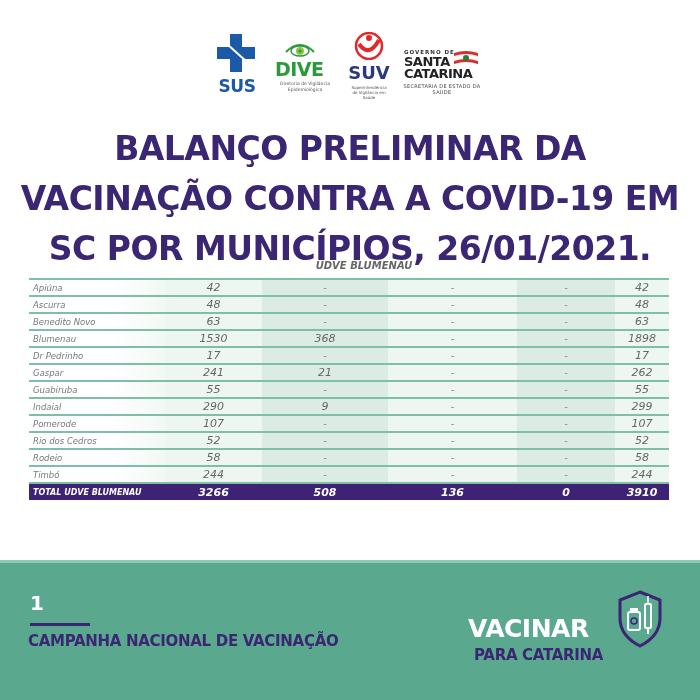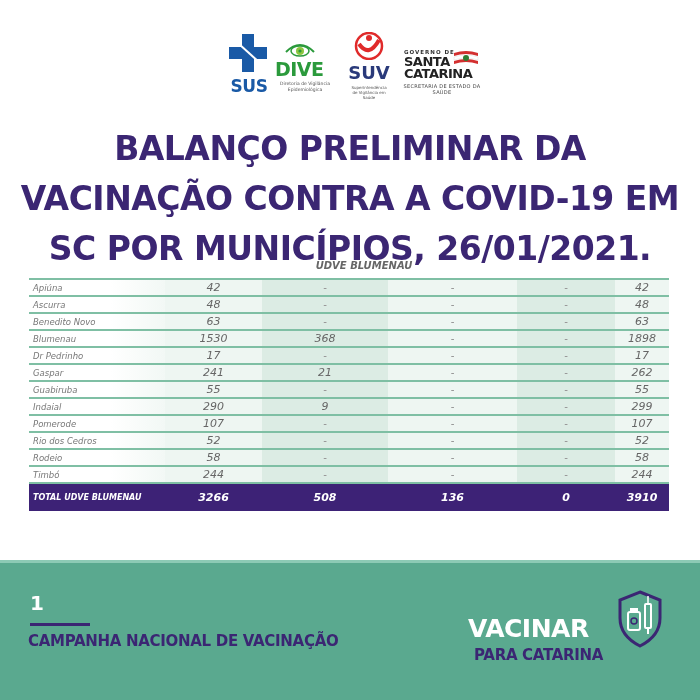--- a/index.html
+++ b/index.html
@@ -1,21 +1,21 @@
 <!DOCTYPE html>
 <html><head>
 <meta charset="utf-8">
 <style>
   * { box-sizing: border-box; margin: 0; padding: 0; }
   html, body { width: 700px; height: 700px; overflow: hidden; background: #ffffff; }
   body { font-family: "DejaVu Sans", "Liberation Sans", sans-serif; position: relative; }
 
   .logos { position: absolute; top: 32px; left: 0; width: 700px; height: 70px; }
   .logo { position: absolute; top: 0; }
-  .sus { left: 214px; width: 46px; height: 66px; margin-left: 12px; }
+  .sus { left: 214px; width: 46px; height: 66px; }
   .sus .cross { position: absolute; left: 3px; top: 2px; width: 38px; height: 38px; }
   .sus .cross .v { position: absolute; left: 13px; top: 0; width: 12px; height: 38px; background: #1a5aa6; }
   .sus .cross .h { position: absolute; left: 0; top: 13px; width: 38px; height: 12px; background: #1a5aa6; }
   .sus .cross .slash { position: absolute; left: 8px; top: 18px; width: 24px; height: 2px; background: #fff; transform: rotate(42deg); }
   .sus .label { position: absolute; left: 0; top: 44px; width: 46px; text-align: center; font-weight: bold; font-size: 17px; color: #1a5aa6; letter-spacing: -0.5px; }
 
   .dive { left: 275px; width: 60px; height: 70px; }
   .dive .eye { position: absolute; left: 10px; top: 10px; width: 30px; height: 16px; }
   .dive .label { position: absolute; left: 0; top: 26px; width: 60px; font-weight: bold; font-size: 19px; color: #2b9a3c; letter-spacing: -0.5px; }
   .dive .sub { position: absolute; left: 2px; top: 49px; width: 56px; font-size: 4.5px; line-height: 6px; color: #555; text-align: center; }
@@ -38,21 +38,21 @@
   .table-caption { text-align: center; font-style: italic; font-size: 10px; color: #666; height: 20px; line-height: 16px; padding-left: 30px; font-weight: bold; }
   table { width: 640px; border-collapse: collapse; table-layout: fixed; }
   td { height: 17px; font-size: 11px; font-style: italic; color: #666; border-top: 2px solid #7fbfa4; padding: 0; text-align: center; }
   td.name { text-align: left; padding-left: 4px; font-size: 8.5px; color: #777; background: linear-gradient(to right, #ffffff 60%, #f2f8f5); }
   td.c1 { background: #eef6f2; }
   td.c2 { background: #dcece4; }
   td.c3 { background: #eef6f2; }
   td.c4 { background: #dcece4; }
   td.c5 { background: #eef6f2; }
   td.dash { color: #999; font-size: 10px; }
-  tr.total td { background: #3d2276; color: #ffffff; font-weight: bold; font-size: 11px; height: 28px; border-top: 2px solid #7fbfa4; }
+  tr.total td { background: #3d2276; color: #ffffff; font-weight: bold; font-size: 11px; height: 17px; border-top: 2px solid #7fbfa4; }
   tr.total td.name { font-size: 8px; padding-left: 4px; }
 
   .footer { position: absolute; left: 0; top: 560px; width: 700px; height: 140px; background: #5aa98f; border-top: 3px solid #8dcab5; }
   .footer .num { position: absolute; left: 30px; top: 28px; font-size: 20px; font-weight: bold; color: #ffffff; }
   .footer .rule { position: absolute; left: 30px; top: 60px; width: 60px; height: 3px; background: #3b2673; }
   .footer .line1 { position: absolute; left: 28px; top: 69px; font-size: 15px; font-weight: bold; color: #3b2673; letter-spacing: -0.3px; }
   .footer .line2 { position: absolute; left: 30px; top: 89px; font-size: 15px; font-weight: bold; color: #ffffff; letter-spacing: -0.3px; }
 
   .vacinar { position: absolute; left: 468px; top: 614px; width: 200px; height: 60px; }
   .vacinar .big { position: absolute; left: 0; top: 0; font-size: 25px; font-weight: bold; color: #ffffff; letter-spacing: -0.5px; }

